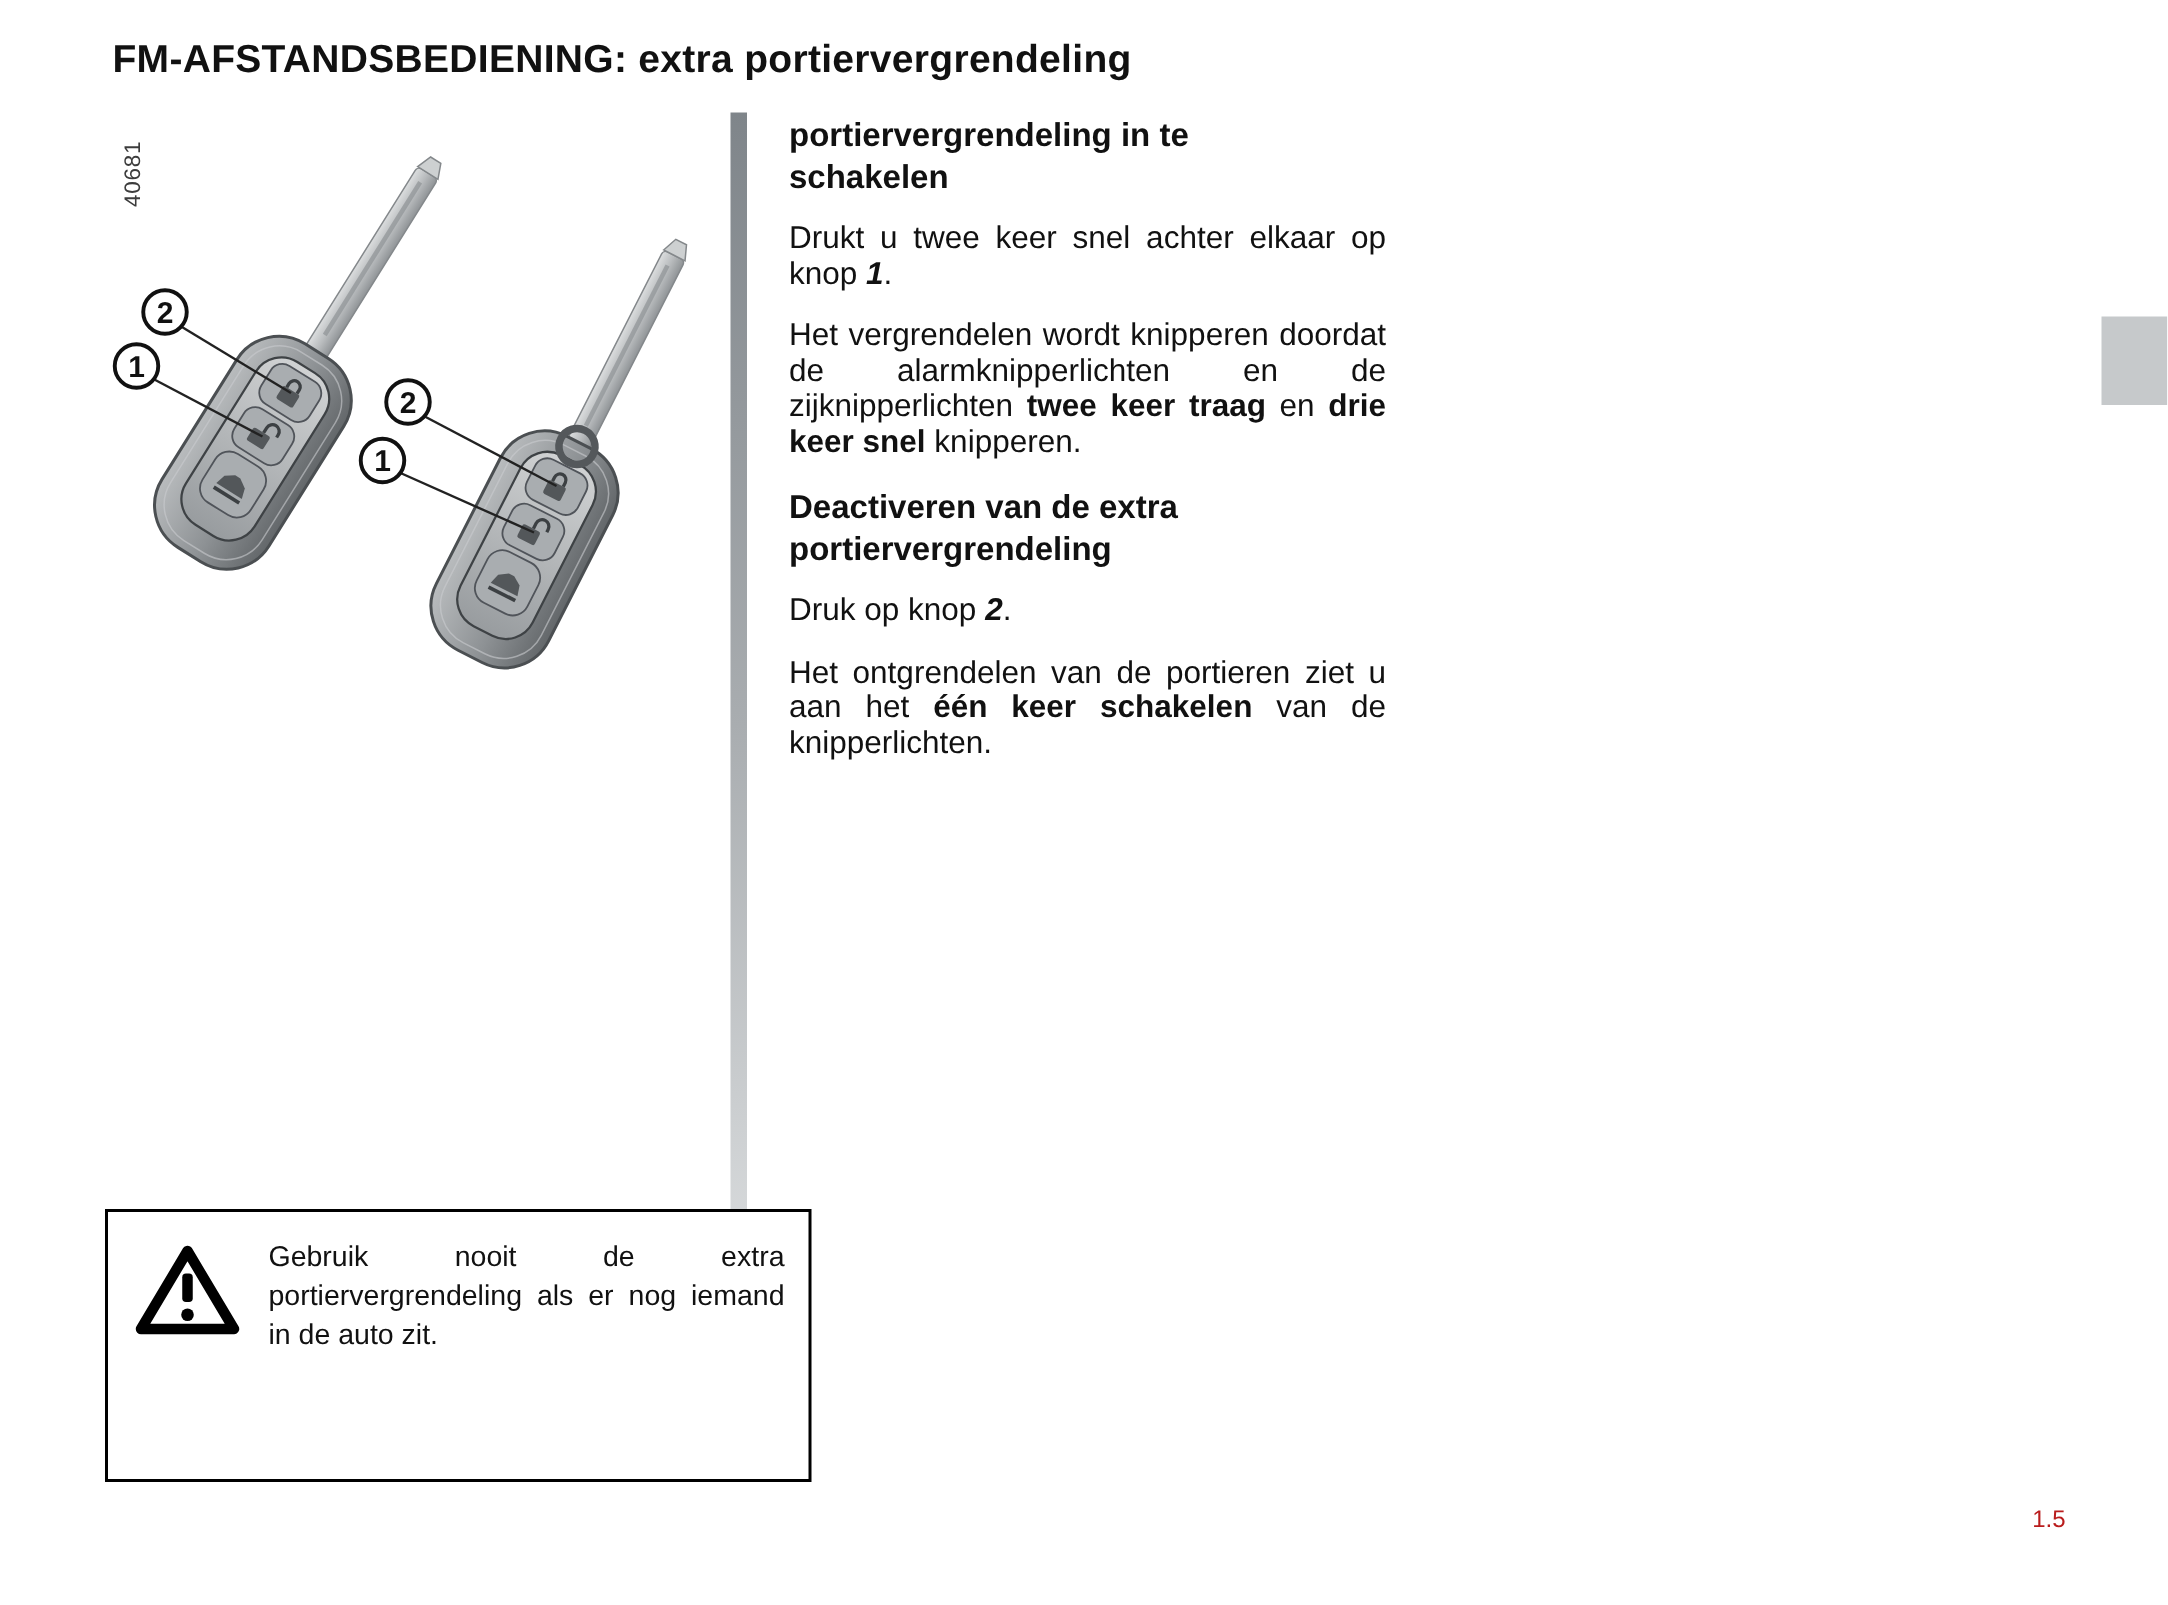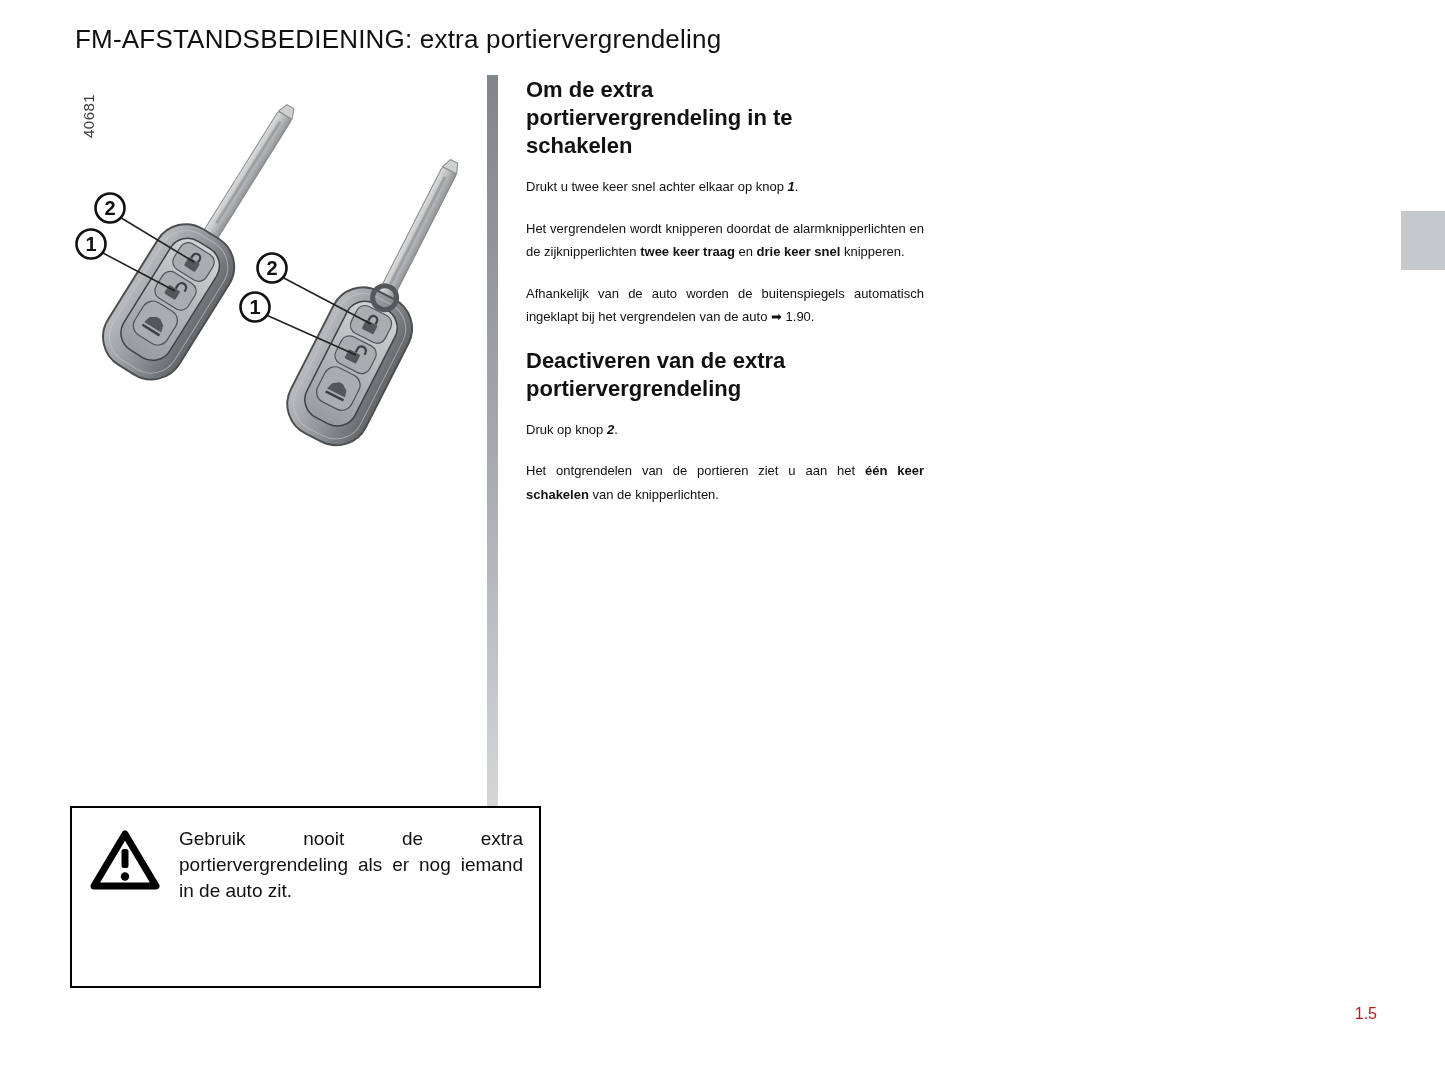--- a/index.html
+++ b/index.html
@@ -1,35 +1,35 @@
 <!DOCTYPE html>
 <html lang="nl"><head>
 <meta charset="utf-8">
 <style>
   * { box-sizing: border-box; margin: 0; padding: 0; }
   html, body { background: #ffffff; }
   body { font-family: "Liberation Sans", sans-serif; color: #111; }
   .page { position: relative; width: 1445px; height: 1070px; background: #fff; overflow: hidden; }
 
-  .title { position: absolute; left: 75px; top: 24px; font-size: 26px; font-weight: normal; letter-spacing: 0.2px; }
+  .title { position: absolute; left: 75px; top: 24px; font-size: 26px; font-weight: bold; letter-spacing: 0.2px; }
 
   .fig-number { position: absolute; left: 80px; top: 138px; transform: rotate(-90deg); transform-origin: top left;
                 font-size: 15px; color: #3c3c3c; letter-spacing: 0.5px; }
 
   .keys-svg { position: absolute; left: 60px; top: 80px; }
   .callout-num { font-family: "Liberation Sans", sans-serif; font-size: 20px; font-weight: bold; fill: #111; }
 
   .divider { position: absolute; left: 487px; top: 75px; width: 11px; height: 908px;
              background: linear-gradient(to bottom, #7f858a 0%, #a9adb0 45%, #eceeef 100%); }
 
   .col { position: absolute; left: 526px; top: 76px; width: 398px; }
   .col h2 { font-size: 22px; line-height: 28px; font-weight: bold; margin: 0 0 15px; }
   .col h2 span { display: block; }
   .h2-second { margin-top: 44px; }
-  .col p { font-size: 13px; line-height: 23.5px; text-align: justify; margin: 0 0 18px; }
+  .col p { font-size: 21px; line-height: 23.5px; text-align: justify; margin: 0 0 18px; }
   .b  { font-weight: bold; }
   .bi { font-weight: bold; font-style: italic; }
 
   .warning-box { position: absolute; left: 70px; top: 806px; width: 471px; height: 182px;
                  border: 2px solid #000; padding: 18px 16px 16px 16px; background: #fff; }
   .warning-icon { float: left; margin: 2px 17px 6px 0; }
   .warning-text { font-size: 19px; line-height: 26px; text-align: justify; }
 
   .page-number { position: absolute; right: 68px; top: 1005px; font-size: 16px; color: #b91c1c; }
   .edge-tab { position: absolute; right: 0; top: 211px; width: 44px; height: 59px; background: #c6c9cb; }
@@ -107,30 +107,28 @@
       <circle cx="195" cy="227" r="14.5" fill="#fff" stroke="#111" stroke-width="2.6"></circle>
       <text class="callout-num" x="195" y="234" text-anchor="middle">1</text>
     </g>
   </svg>
 
   <div class="divider"></div>
 
   <div class="col">
 
     <h2>
-      <span>Om de extra</span>
       <span>portiervergrendeling in te</span>
       <span>schakelen</span>
     </h2>
 
     <p><span>Drukt u twee keer snel achter elkaar op knop </span><span class="bi">1</span><span>.</span></p>
 
     <p><span>Het vergrendelen wordt knipperen doordat de alarmknipperlichten en de zijknipperlichten </span><span class="b">twee keer traag</span><span> en </span><span class="b">drie keer snel</span><span> knipperen.</span></p>
 
-    <p><span>Afhankelijk van de auto worden de buitenspiegels automatisch ingeklapt bij het vergrendelen van de auto </span><span>➡</span><span> 1.90.</span></p>
 
     <h2 class="h2-second">
       <span>Deactiveren van de extra</span>
       <span>portiervergrendeling</span>
     </h2>
 
     <p><span>Druk op knop </span><span class="bi">2</span><span>.</span></p>
 
     <p><span>Het ontgrendelen van de portieren ziet u aan het </span><span class="b">één keer schakelen</span><span> van de knipperlichten.</span></p>
 

